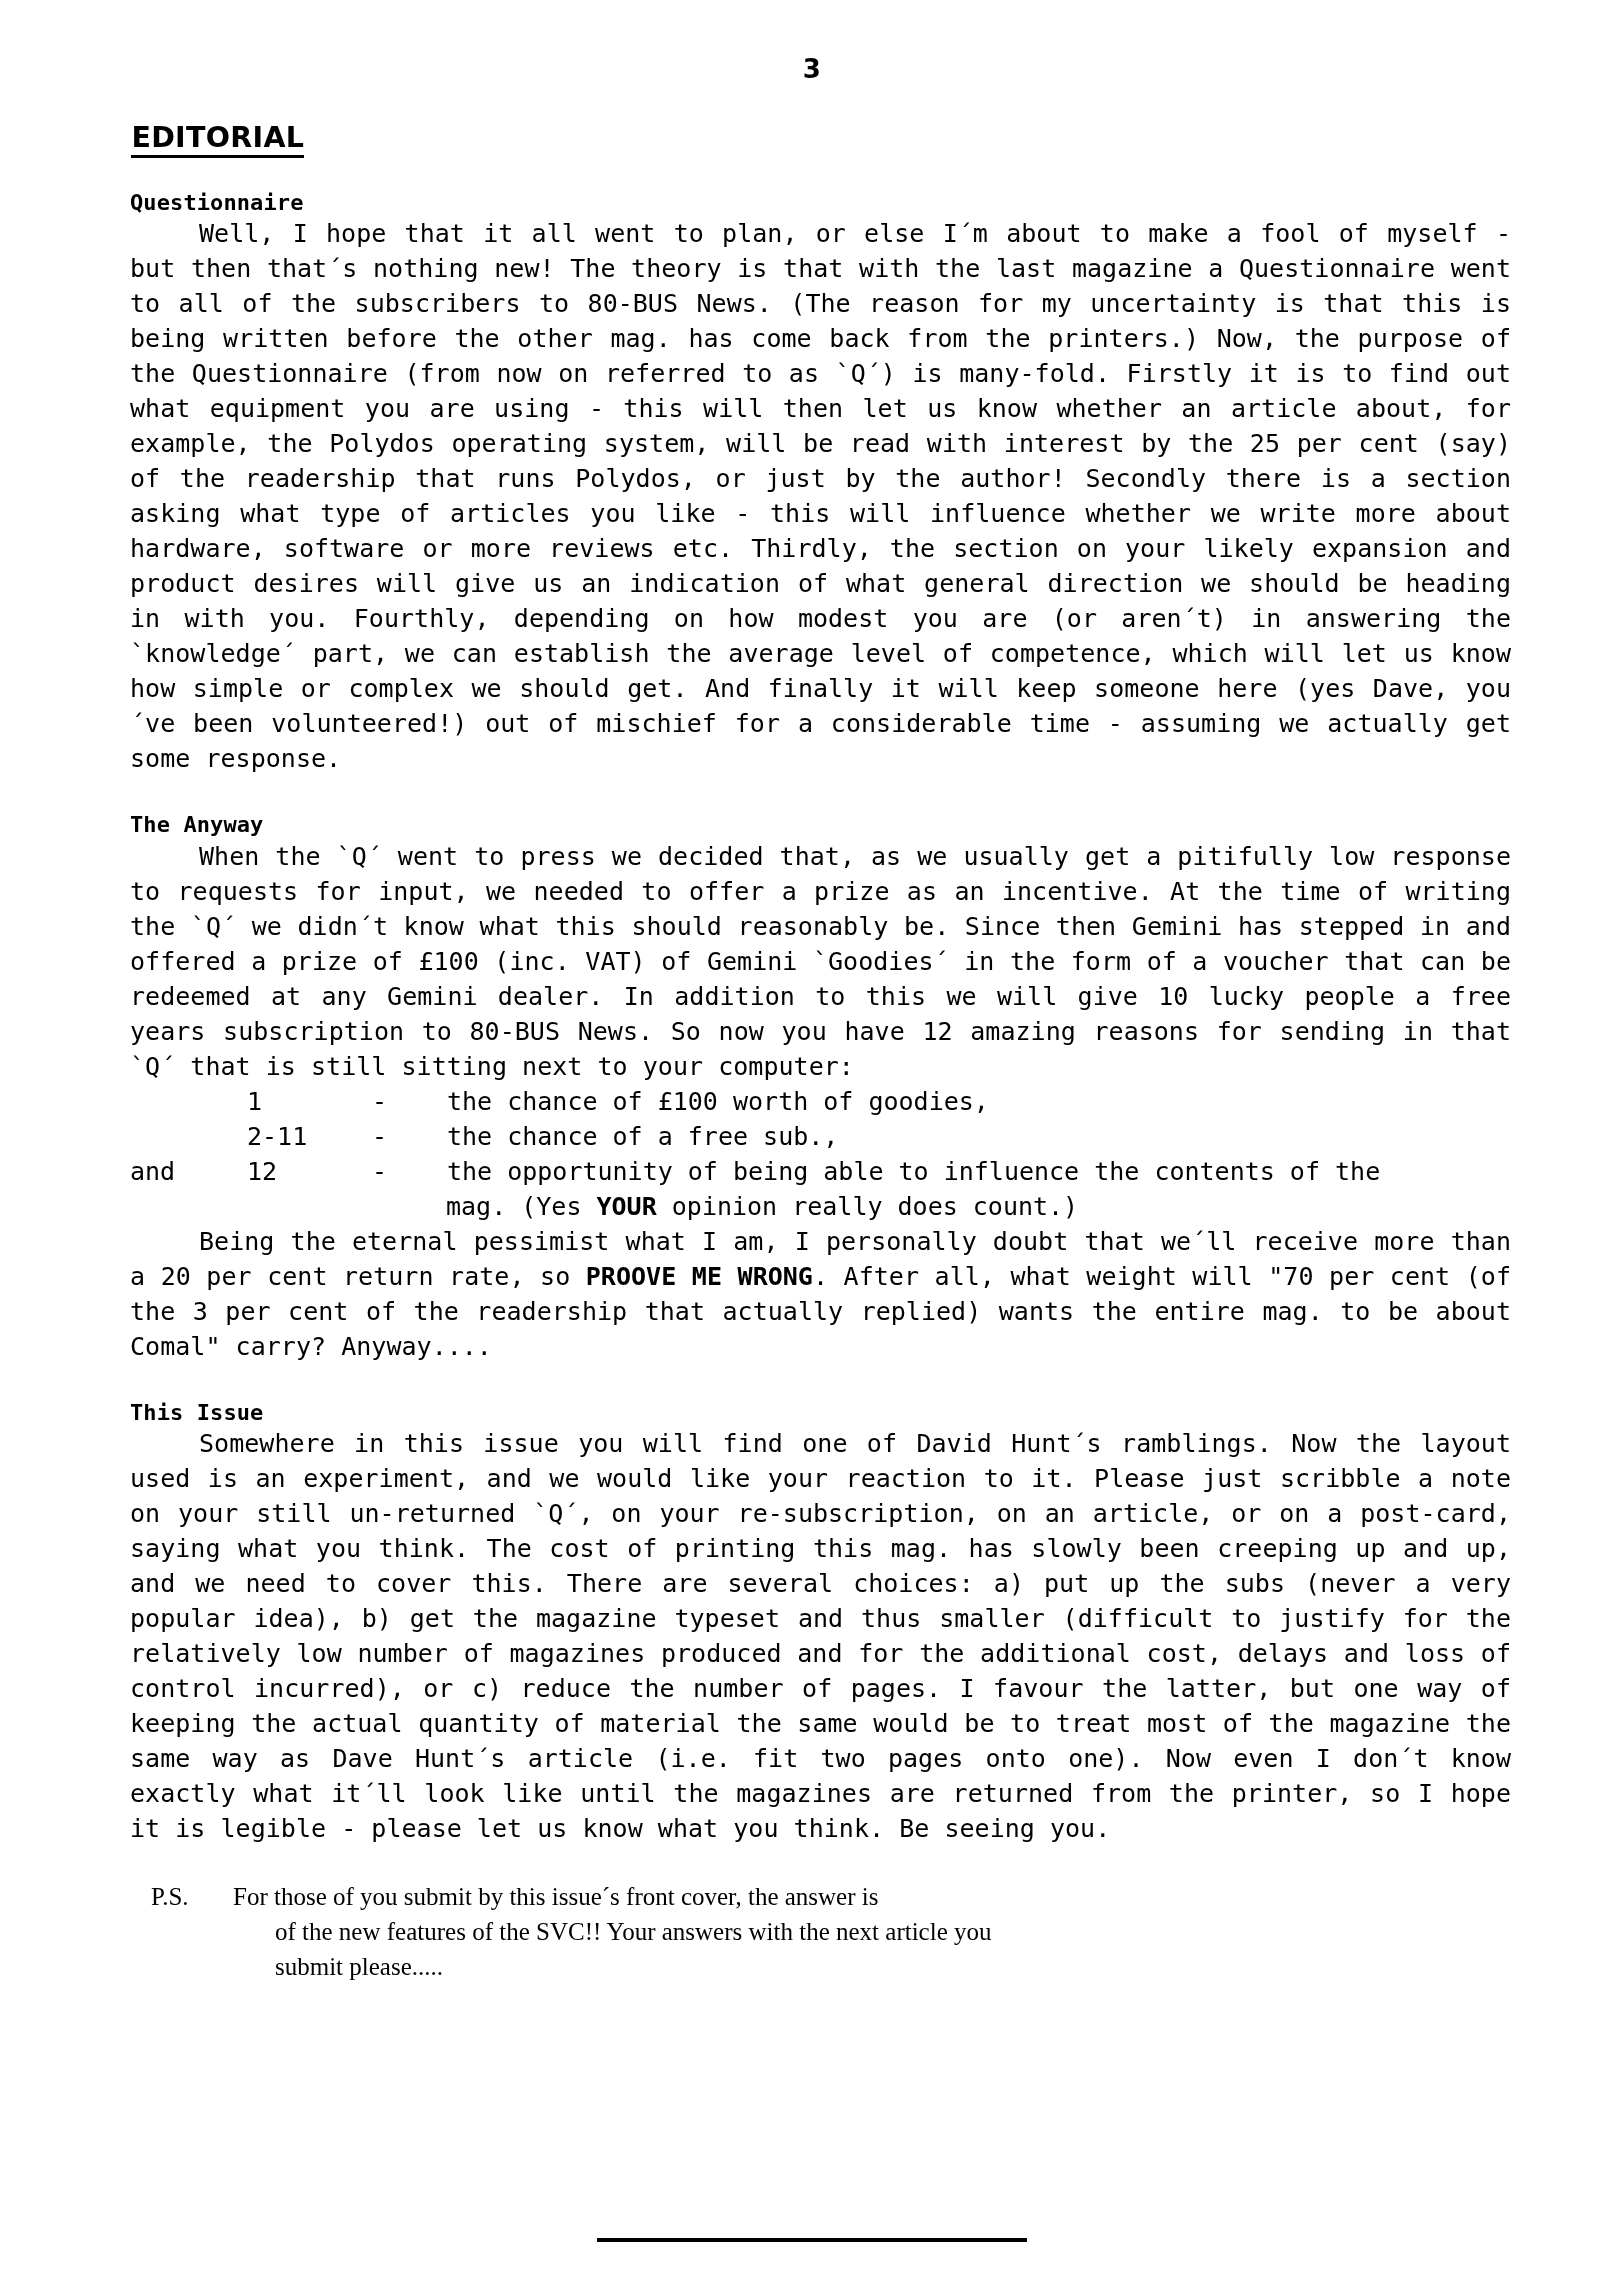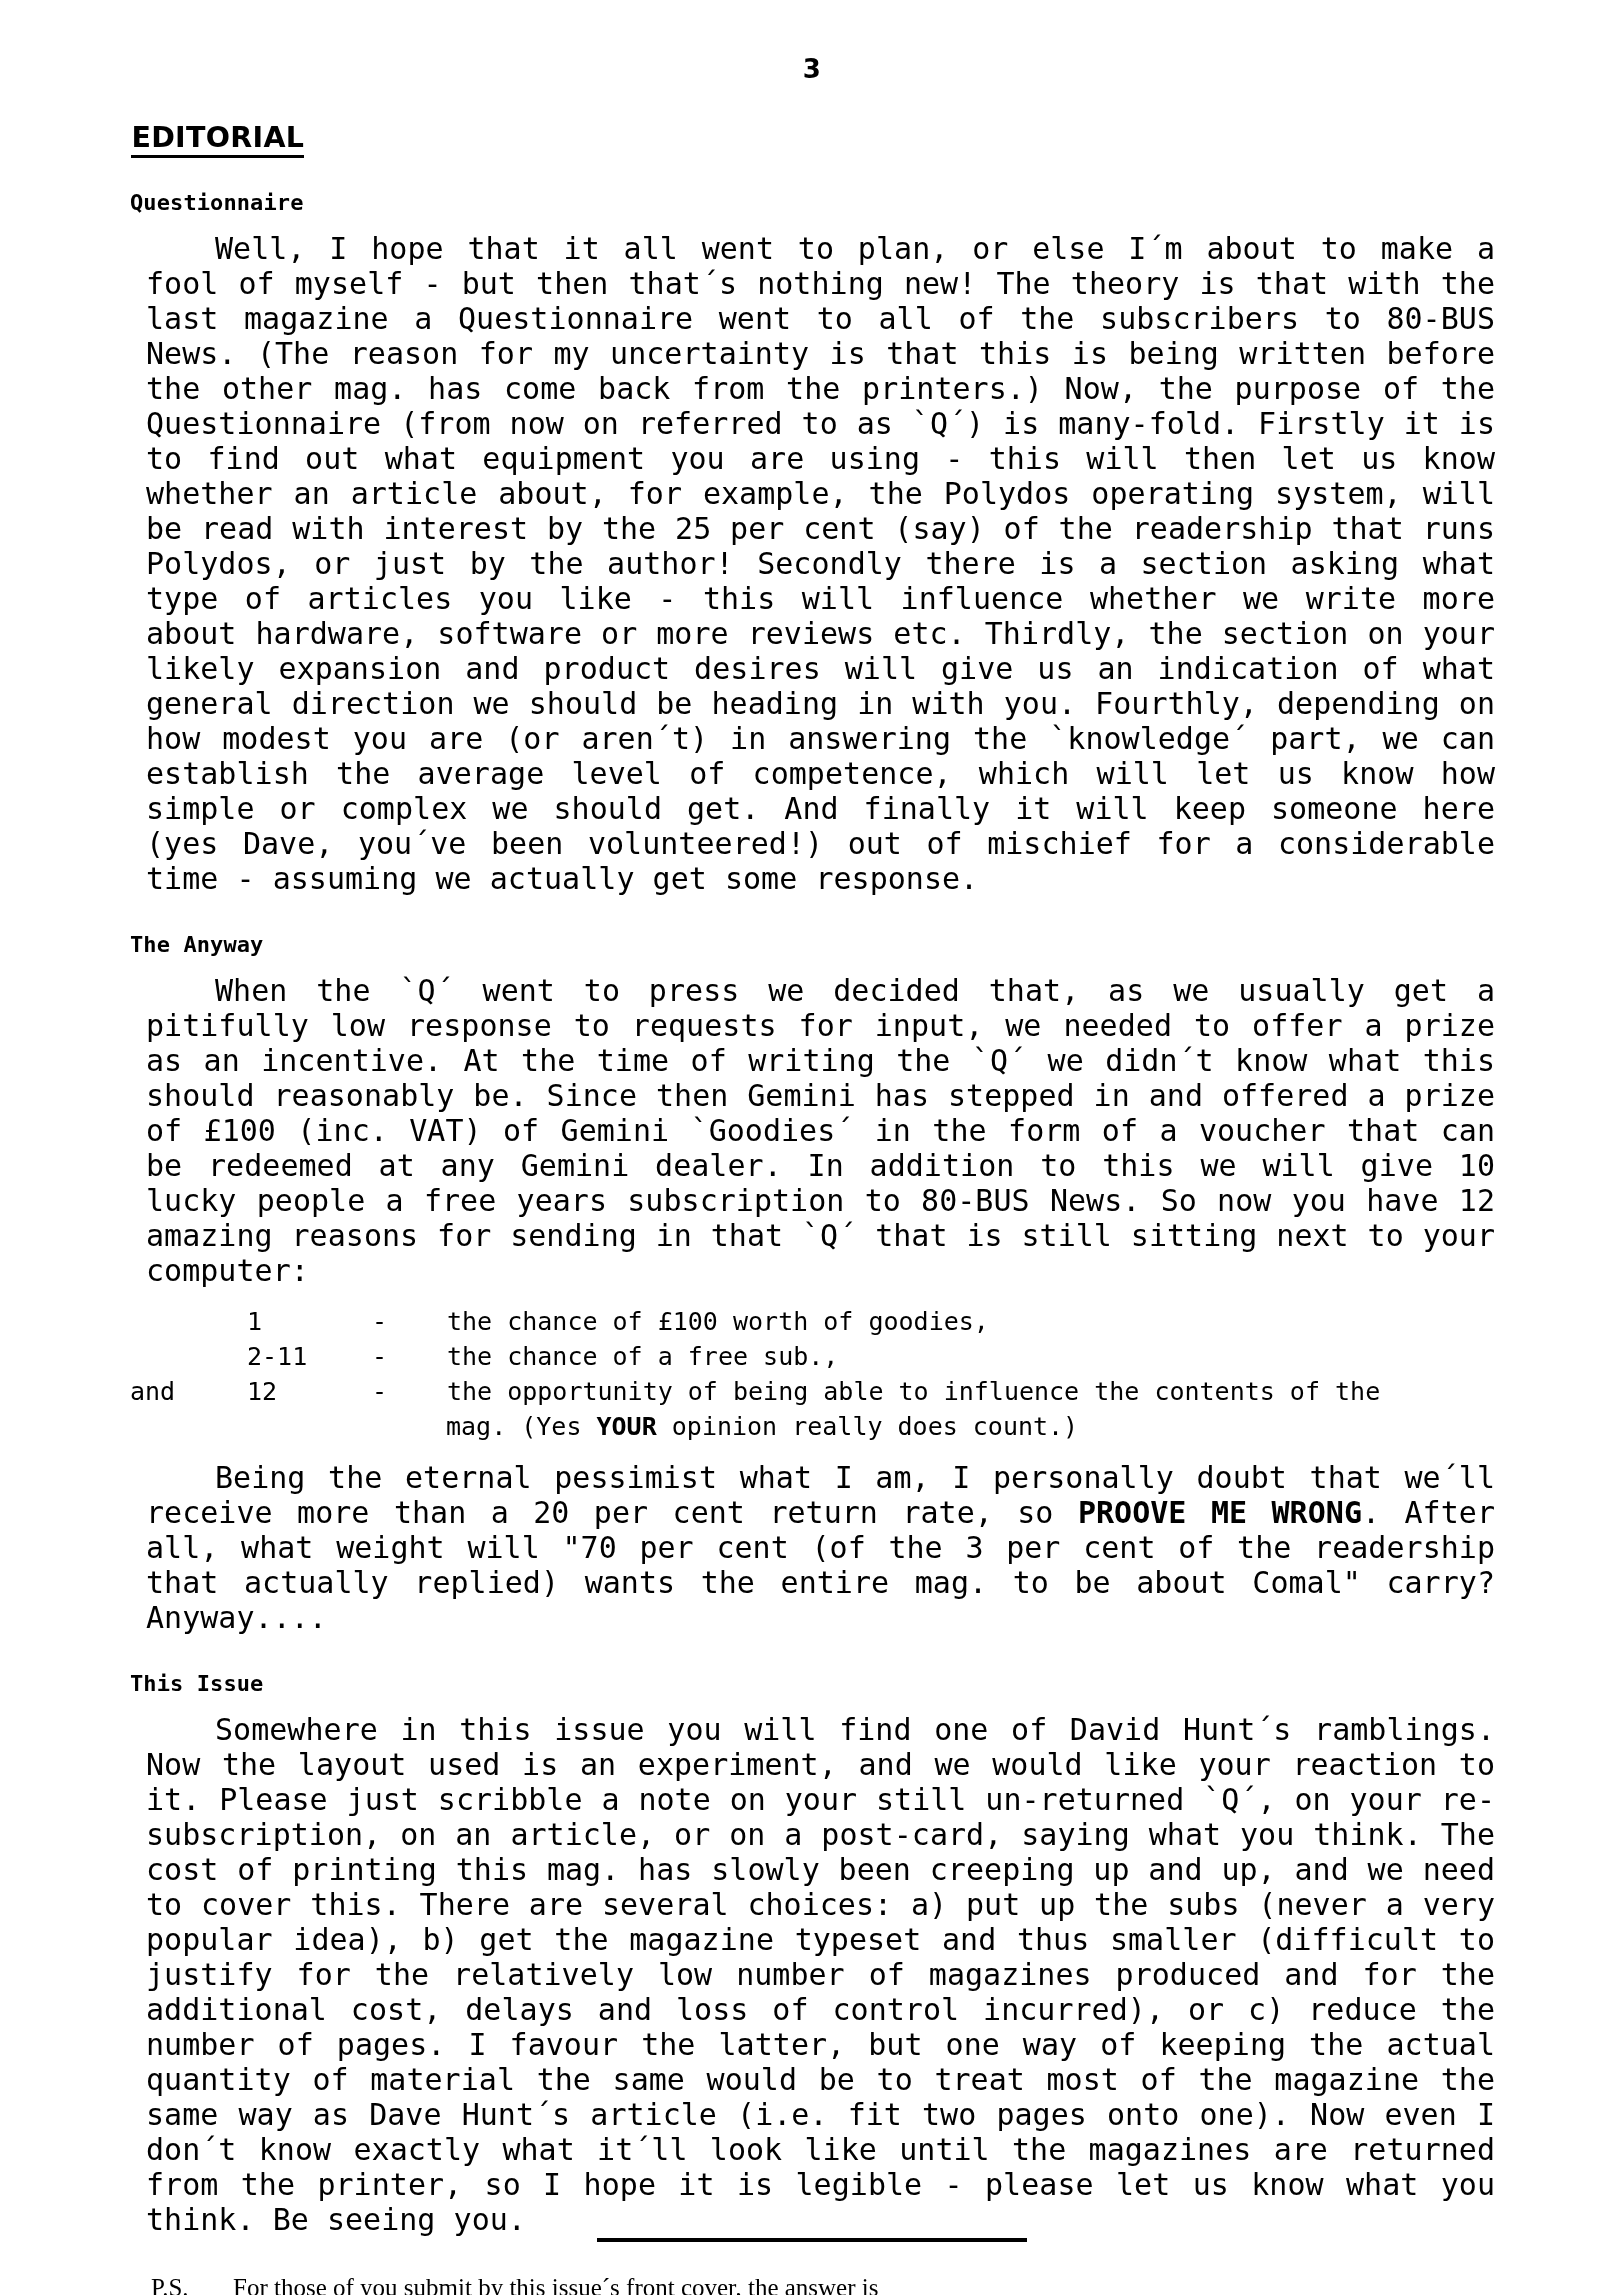--- a/index.html
+++ b/index.html
@@ -60,27 +60,27 @@
     font-weight: bold;
     font-size: 22px;
     letter-spacing: 0.1px;
     margin-top: 32px;
     margin-bottom: 1.4px;
   }
   .sub-head.tight { margin-top: 36px; }
 
   
   .para {
-    font-size: 30px;
+    font-size: 25px;
     line-height: 35px;
     letter-spacing: 0.03px;
     text-align: justify;
     text-justify: inter-word;
     white-space: normal;
-    margin: 16px;
+    margin: 0;
   }
   .para .indent-lead { display: inline-block; width: 69px; }
 
   
   .prize-list {
     font-size: 25px;
     line-height: 35px;
     margin: 0;
   }
   .prize-row {

